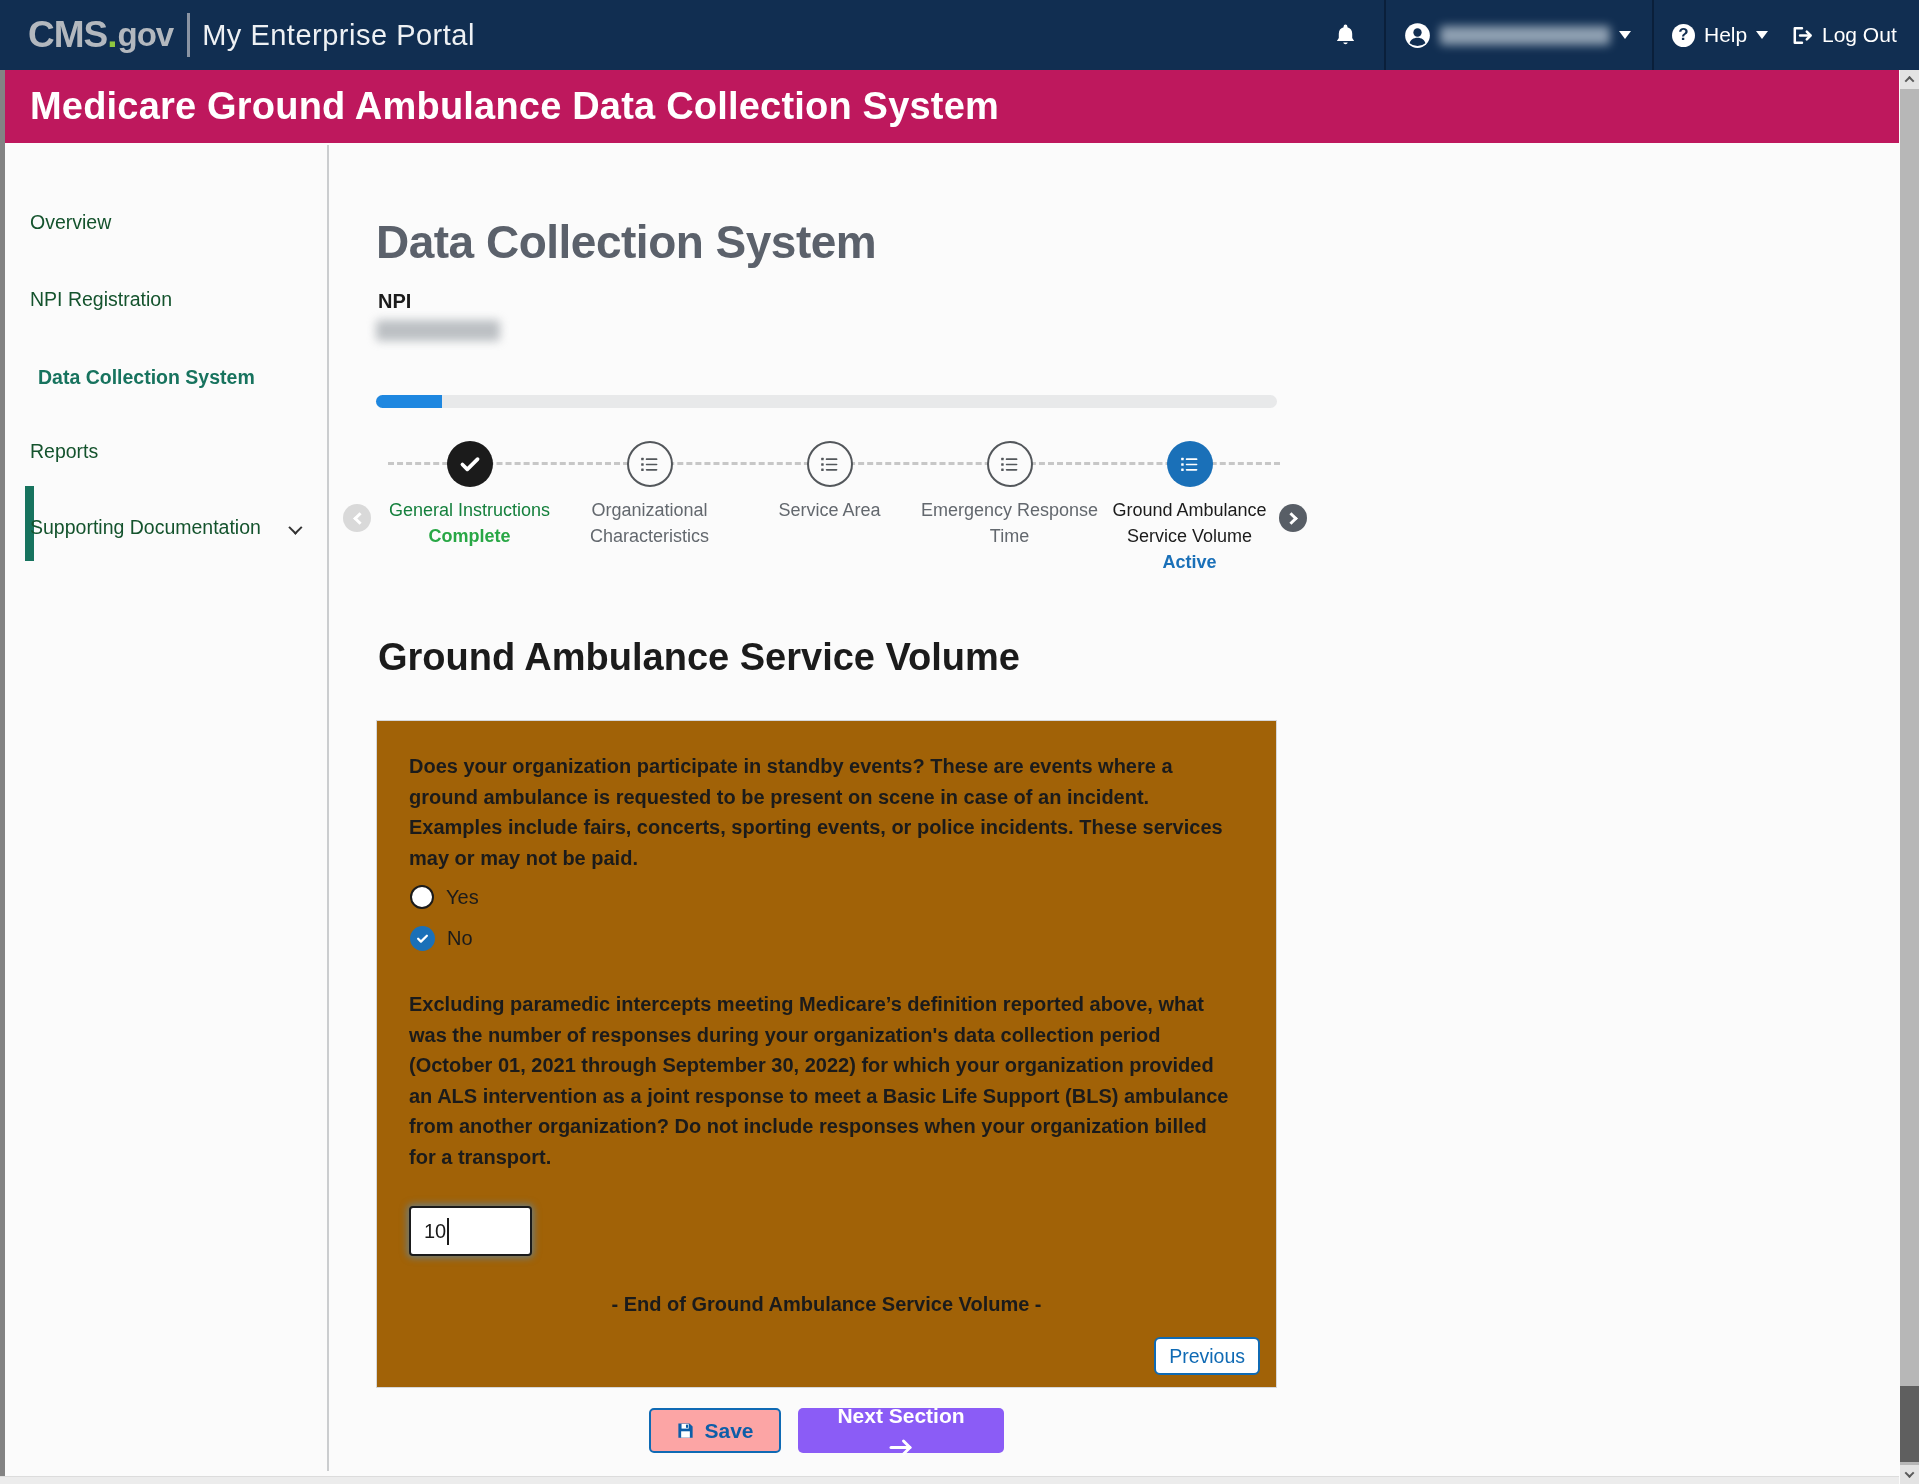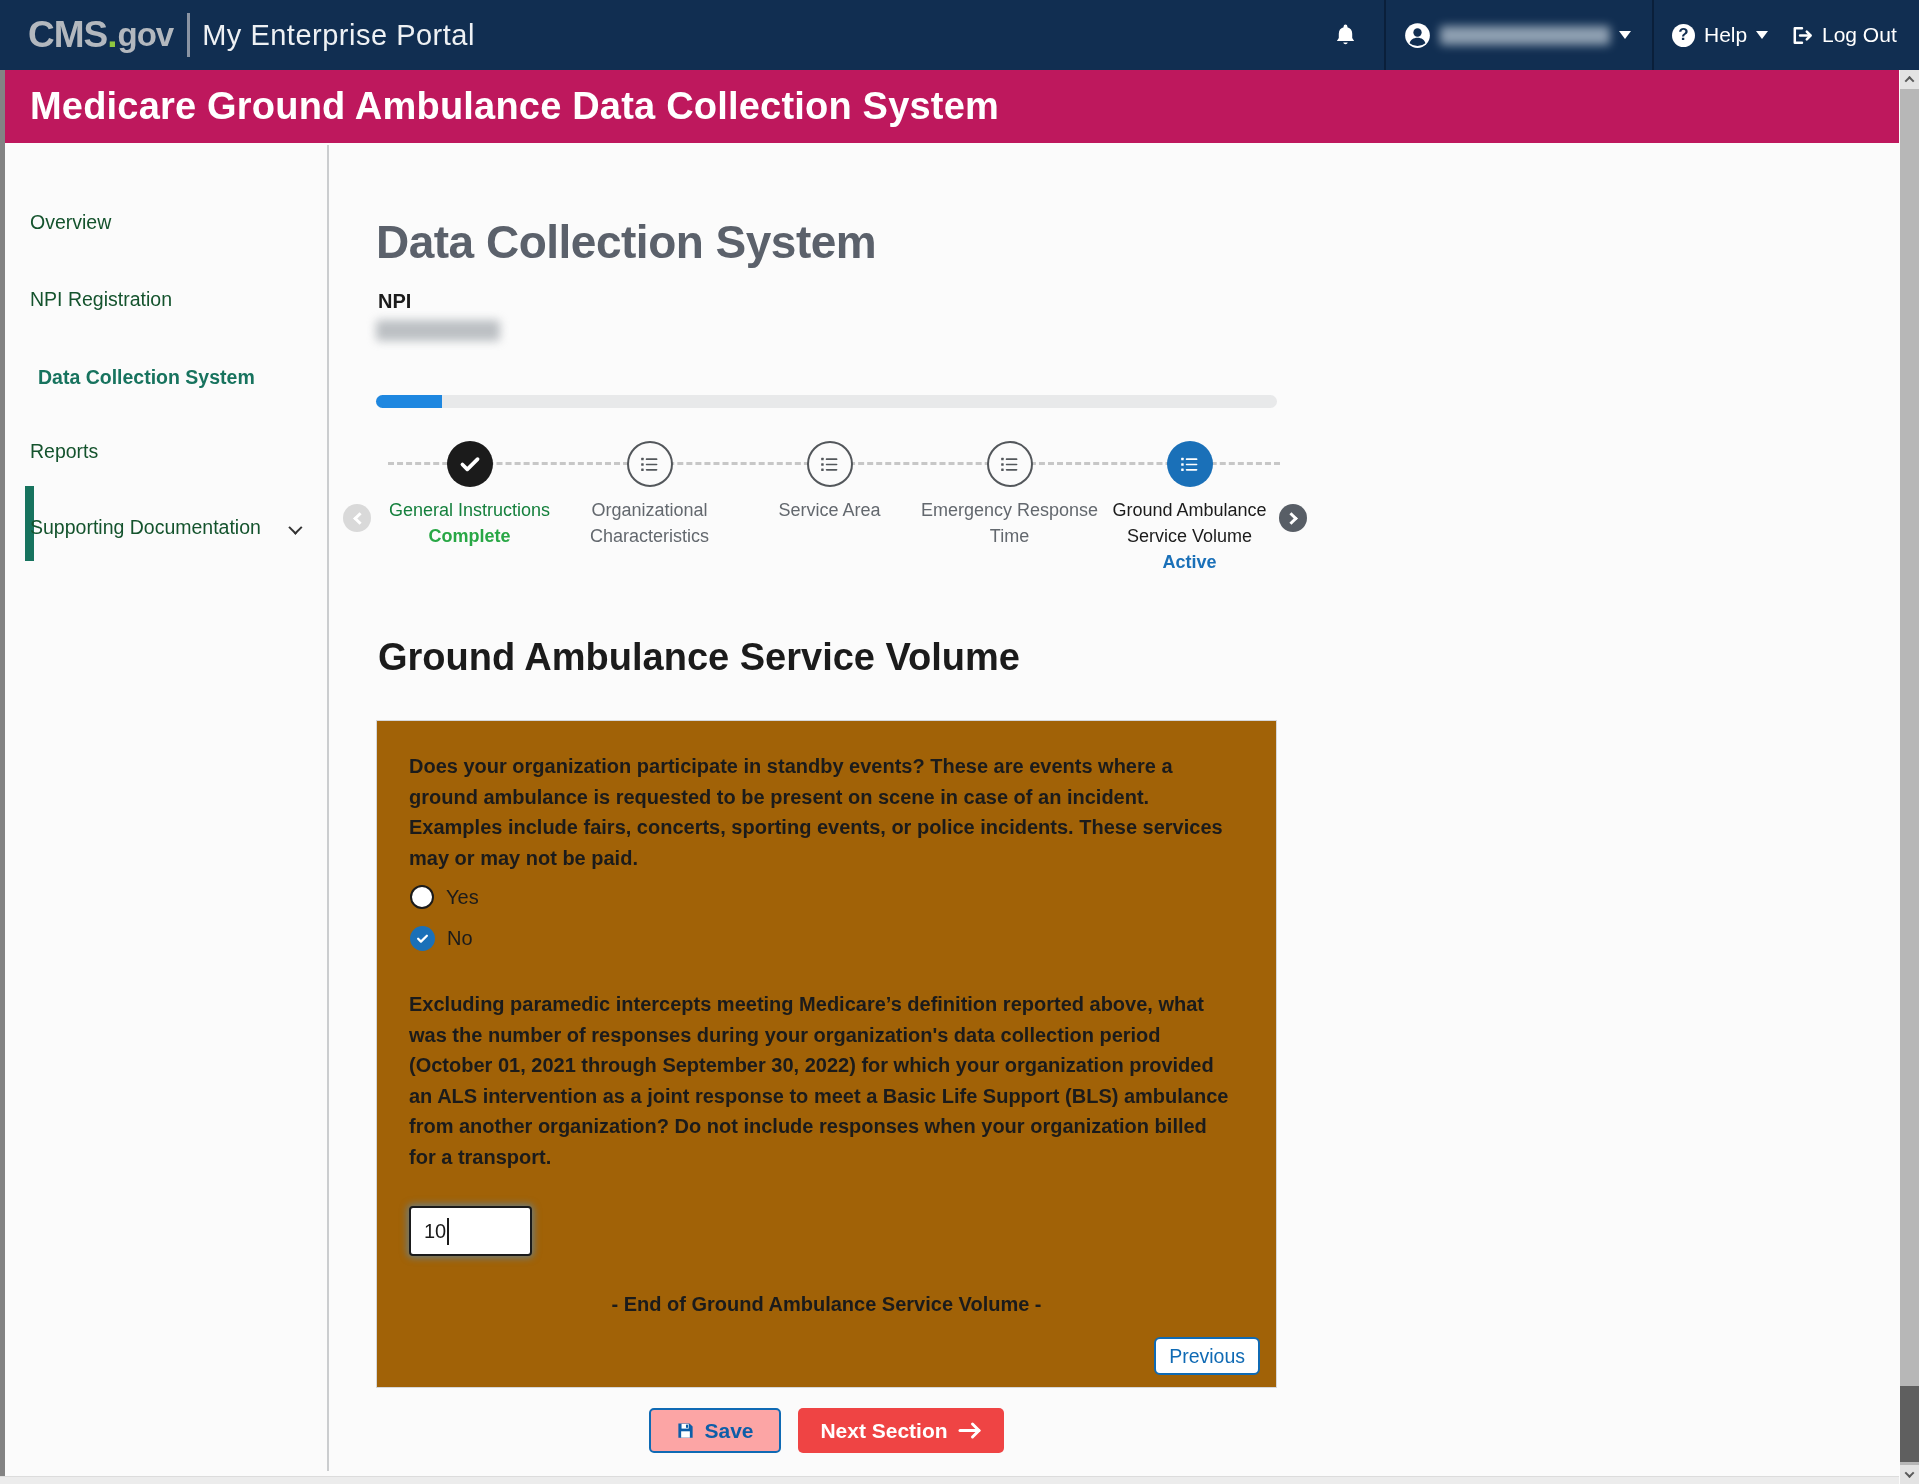--- a/index.html
+++ b/index.html
@@ -78,21 +78,21 @@
   .radio-off { width:24px; height:24px; border-radius:50%; border:2.5px solid #1b1b1b; background:#fff; }
   .radio-on { width:25px; height:25px; border-radius:50%; background:#1a70b8; display:flex; align-items:center; justify-content:center; }
   .radio-label { font-size:20px; color:#1b1b1b; }
   .num-input { position:absolute; left:32px; top:485px; width:123px; height:50px; background:#fff; border:2.5px solid #1b1b1b; border-radius:4px; box-shadow:0 0 7px 2px rgba(66,148,222,.55); display:flex; align-items:center; padding-left:13px; font-size:20px; color:#1b1b1b; cursor:text; }
   .caret-bar { width:2px; height:27px; background:#1b1b1b; margin-left:1px; }
   .end-text { position:absolute; left:0; top:572px; width:100%; text-align:center; font-size:20px; font-weight:600; color:#1b1b1b; }
   .btn-previous { position:absolute; right:16px; top:616px; height:38px; padding:0 13px; background:#fff; border:2px solid #0f6ab4; border-radius:6px; color:#0f6ab4; font-size:19.5px; font-family:"Liberation Sans",sans-serif; display:flex; align-items:center; cursor:pointer; }
 
   
   .btn-save { position:absolute; left:649px; top:1408px; width:132px; height:45px; background:#fca5a5; border:2px solid #0f6ab4; border-radius:5px; color:#0d5ea8; font-size:21px; font-weight:bold; font-family:"Liberation Sans",sans-serif; display:flex; align-items:center; justify-content:center; gap:9px; cursor:pointer; }
-  .btn-next { position:absolute; left:798px; top:1408px; width:206px; height:45px; background:#ef4444; border:none; border-radius:5px; color:#fff; font-size:21px; font-weight:bold; font-family:"Liberation Sans",sans-serif; display:flex; align-items:center; justify-content:center; gap:10px; cursor:pointer; }
+  .btn-next { position:absolute; left:798px; top:1408px; width:206px; height:45px; background:#8b5cf6; border:none; border-radius:5px; color:#fff; font-size:21px; font-weight:bold; font-family:"Liberation Sans",sans-serif; display:flex; align-items:center; justify-content:center; gap:10px; cursor:pointer;flex-direction:column; }
 
   .bottom-strip { position:absolute; left:0; top:1476px; width:1899px; height:8px; background:#ececec; border-top:1px solid #dcdcdc; }
 
   
   .scrollbar { position:absolute; left:1900px; top:70px; width:19px; height:1414px; background:#b7b7b7; }
   .sb-btn { position:absolute; left:0; width:19px; height:19px; background:#e3e3e3; display:flex; align-items:center; justify-content:center; cursor:pointer; }
   .sb-btn.up { top:0; }
   .sb-btn.down { top:1395px; }
   .sb-chev { width:7px; height:7px; border:solid #5a5a5a; border-width:0 2px 2px 0; }
   .sb-chev.up { transform:rotate(-135deg) translate(-1px,-1px); }

